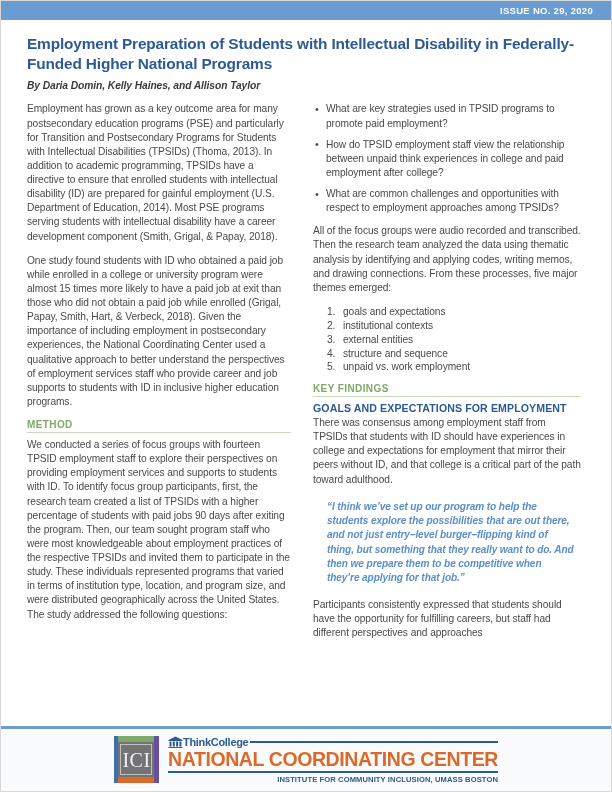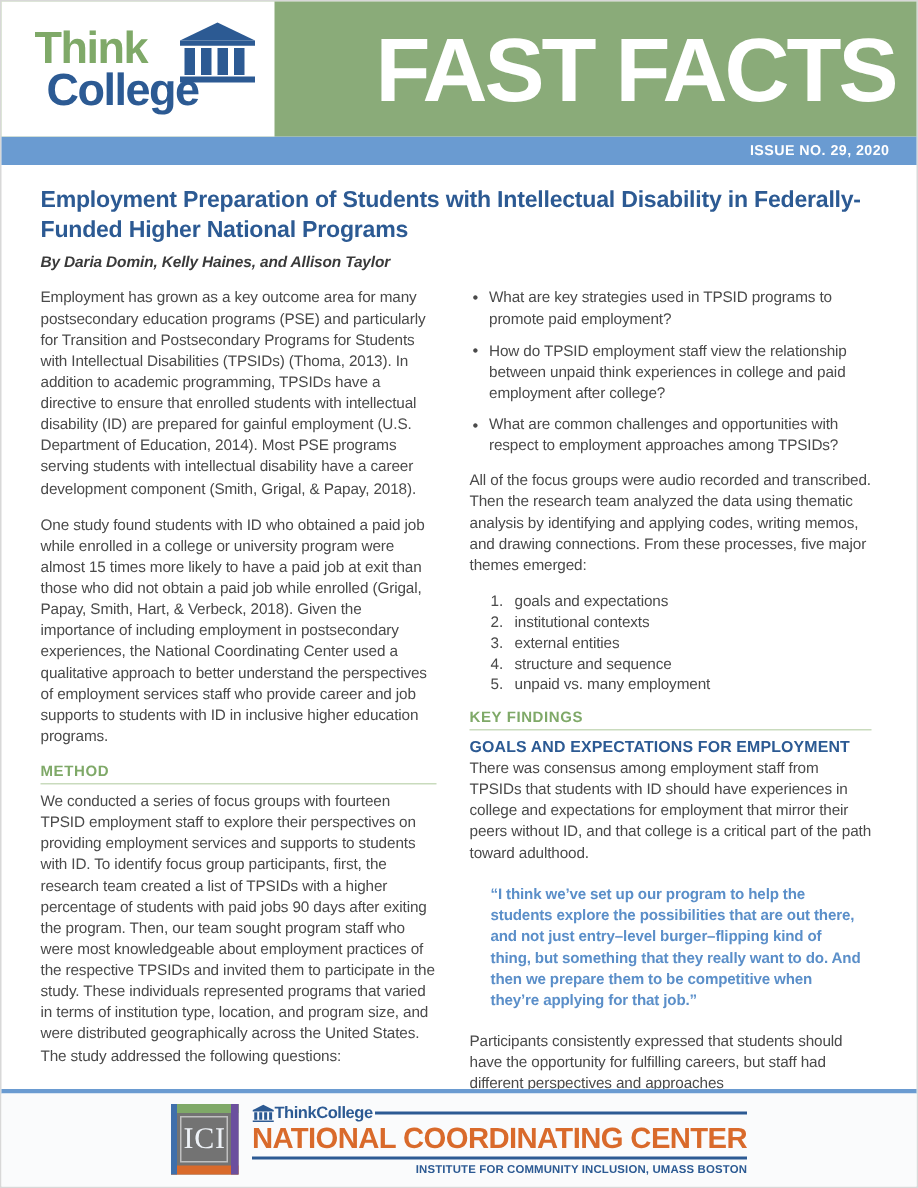--- a/index.html
+++ b/index.html
@@ -178,20 +178,21 @@
     position: absolute;
     left: 14px;
     top: 0;
   }
 
   
   .quote {
     color: #5b8fc9;
     font-size: 10.1px;
     font-weight: bold;
+    font-style: italic;
     line-height: 1.42;
     padding: 3px 6px 3px 14px;
     margin: 6px 0 9px 0;
     letter-spacing: -0.1px;
   }
 
   
   .footer-rule {
     position: absolute;
     left: 0; right: 0;
@@ -270,40 +271,20 @@
     letter-spacing: 0.1px;
     text-align: right;
     margin-top: 2px;
   }
 </style>
 </head>
 <body>
 
 <div class="page">
 
-  <div class="masthead">
-    <div class="logo-panel">
-      <div class="tc-logo">
-        <span class="tc-think">Think</span>
-        <span class="tc-college">College</span>
-        <svg class="tc-building" viewBox="0 0 52 42">
-          <polygon points="26,1 51,13 1,13" fill="#2c5a93"></polygon>
-          <rect x="1" y="13" width="50" height="3.5" fill="#2c5a93"></rect>
-          <rect x="4" y="18" width="7" height="18" fill="#2c5a93"></rect>
-          <rect x="15" y="18" width="7" height="18" fill="#2c5a93"></rect>
-          <rect x="26" y="18" width="7" height="18" fill="#2c5a93"></rect>
-          <rect x="37" y="18" width="7" height="18" fill="#2c5a93"></rect>
-          <rect x="1" y="37" width="50" height="4" fill="#2c5a93"></rect>
-        </svg>
-      </div>
-    </div>
-    <div class="masthead-title-wrap">
-      <div class="masthead-title">FAST FACTS</div>
-    </div>
-  </div>
 
   <div class="issue-bar">
     <span class="issue-text">ISSUE NO. 29, 2020</span>
   </div>
 
   <div class="title-block">
     <h1 class="doc-title">Employment Preparation of Students with Intellectual Disability in Federally-Funded Higher National Programs</h1>
     <div class="doc-byline">By Daria Domin, Kelly Haines, and Allison Taylor</div>
   </div>
 
@@ -324,21 +305,21 @@
         <li>What are common challenges and opportunities with respect to employment approaches among TPSIDs?</li>
       </ul>
 
       <p class="body">All of the focus groups were audio recorded and transcribed. Then the research team analyzed the data using thematic analysis by identifying and applying codes, writing memos, and drawing connections. From these processes, five major themes emerged:</p>
 
       <ol class="themes">
         <li><span class="num">1.</span><span>goals and expectations</span></li>
         <li><span class="num">2.</span><span>institutional contexts</span></li>
         <li><span class="num">3.</span><span>external entities</span></li>
         <li><span class="num">4.</span><span>structure and sequence</span></li>
-        <li><span class="num">5.</span><span>unpaid vs. many employment</span></li>
+        <li><span class="num">5.</span><span>unpaid vs. work employment</span></li>
       </ol>
 
       <div class="sec-head">KEY FINDINGS</div>
       <div class="sec-rule"></div>
 
       <div class="sub-head">GOALS AND EXPECTATIONS FOR EMPLOYMENT</div>
       <p class="body">There was consensus among employment staff from TPSIDs that students with ID should have experiences in college and expectations for employment that mirror their peers without ID, and that college is a critical part of the path toward adulthood.</p>
 
       <div class="quote">“I think we’ve set up our program to help the students explore the possibilities that are out there, and not just entry–level burger–flipping kind of thing, but something that they really want to do. And then we prepare them to be competitive when they’re applying for that job.”</div>
 

